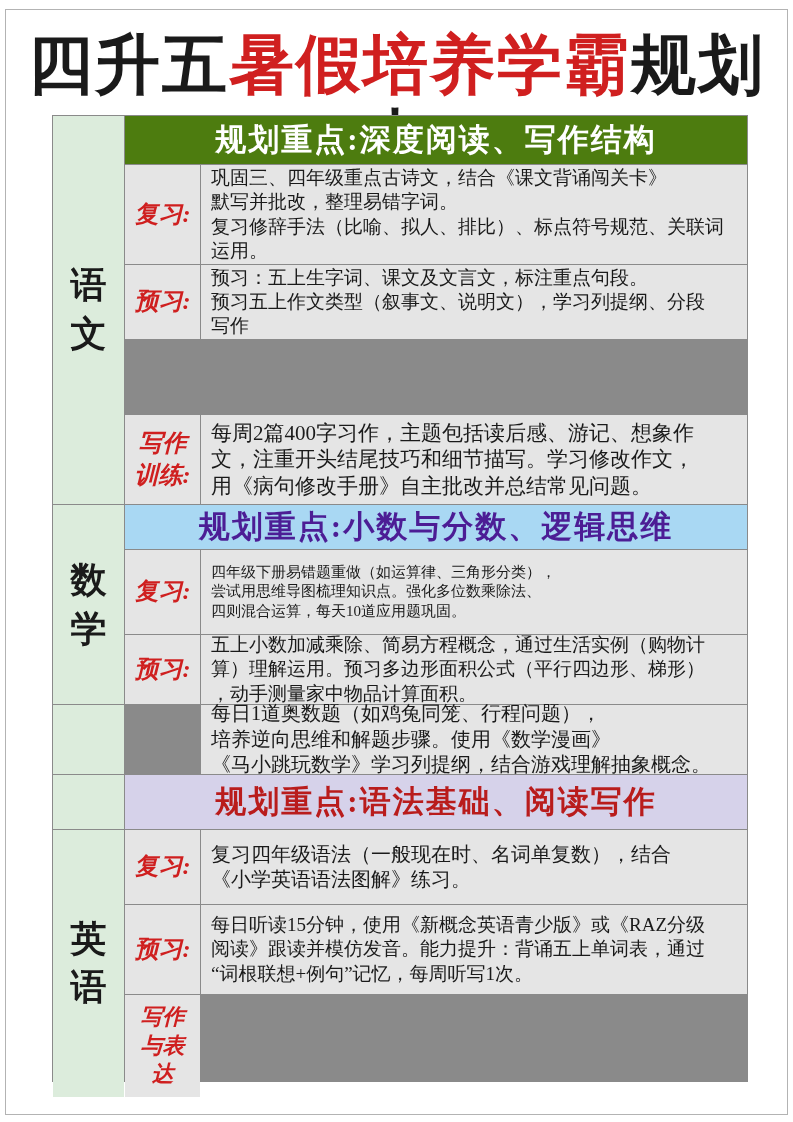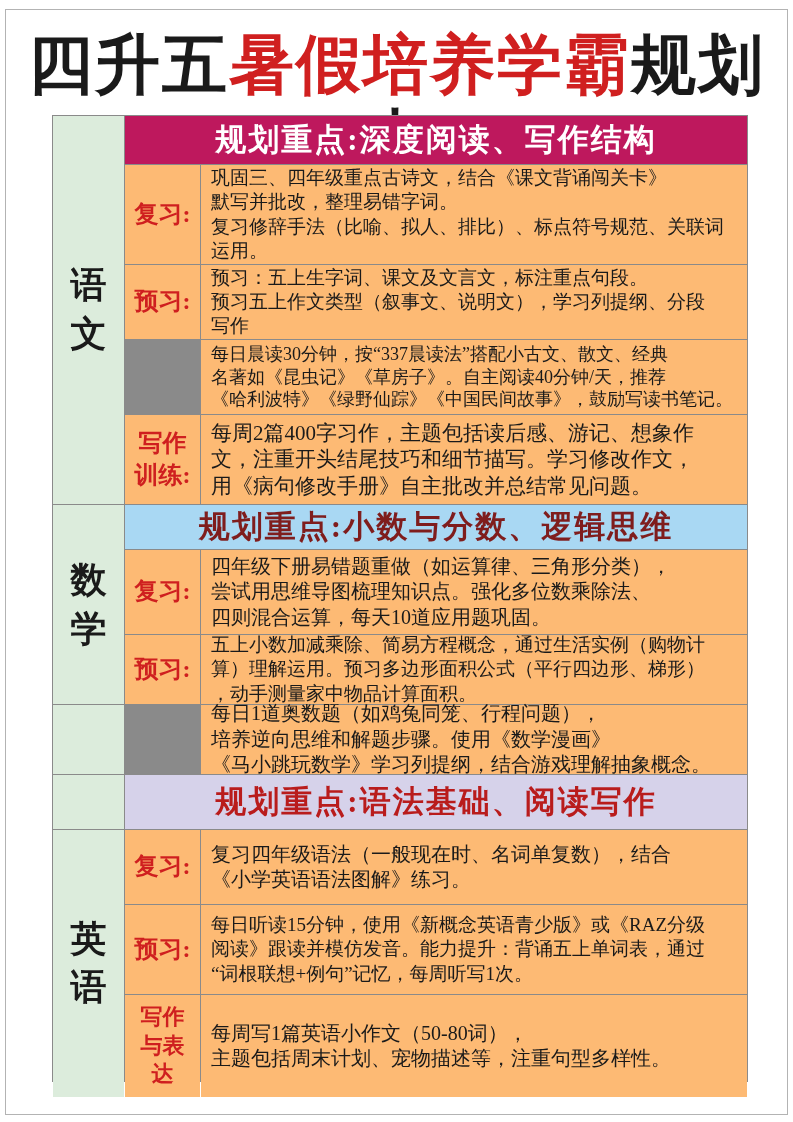--- a/index.html
+++ b/index.html
@@ -16,36 +16,36 @@
     text-align:center;font-size:65px;font-weight:bold;letter-spacing:2px;line-height:1.15;
   }
   .title .red{color:#d01f1f;}
   .plan-table{
     position:absolute;left:52px;top:115px;width:696px;height:967px;
     display:grid;box-sizing:border-box;
     grid-template-columns:71px 75px 1fr;
     grid-template-rows:48px 99px 74px 74px 89px 44px 84px 69px 69px 54px 74px 89px 1fr;
     gap:1px;background:#8a8a8a;border:1px solid #8a8a8a;
   }
-  .cell{background:#fdba74;box-sizing:border-box;}
+  .cell{background:#e5e5e5;box-sizing:border-box;}
   .subj{
     background:#dcecdc;display:flex;align-items:center;justify-content:center;
     font-size:36px;font-weight:bold;white-space:pre-line;text-align:center;line-height:1.35;
   }
   .sec-header{
     display:flex;align-items:center;justify-content:center;
     font-weight:bold;font-size:31px;letter-spacing:2px;
   }
-  .h-cn{background:#be185d;color:#ffffff;}
-  .h-math{background:#a9d8f3;color:#7f1d1d;}
+  .h-cn{background:#4d7c0f;color:#ffffff;}
+  .h-math{background:#a9d8f3;color:#4c1d95;}
   .h-en{background:#d6d2ea;color:#b91c1c;}
   .label{
     color:#cf1f1f;font-weight:bold;font-size:24px;
     display:flex;align-items:center;justify-content:center;
-    text-align:center;white-space:pre-line;line-height:1.3;padding:8px;
+    text-align:center;white-space:pre-line;line-height:1.3;padding:8px;font-style:italic;
   }
   .content{
     font-size:19px;line-height:1.27;padding:3px 6px 3px 10px;
     display:flex;flex-direction:column;justify-content:center;
     white-space:pre-line;text-align:left;
   }
 </style>
 </head>
 <body>
 
@@ -70,34 +70,31 @@
   <div class="cell content" style="grid-column:3;grid-row:2">巩固三、四年级重点古诗文，结合《课文背诵闯关卡》
 默写并批改，整理易错字词。
 复习修辞手法（比喻、拟人、排比）、标点符号规范、关联词
 运用。</div>
 
   <div class="cell label" style="grid-column:2;grid-row:3">预习:</div>
   <div class="cell content" style="grid-column:3;grid-row:3">预习：五上生字词、课文及文言文，标注重点句段。
 预习五上作文类型（叙事文、说明文），学习列提纲、分段
 写作</div>
 
-  <div class="cell content" style="grid-column:3;grid-row:4;font-size:18px">每日晨读30分钟，按“337晨读法”搭配小古文、散文、经典
-名著如《昆虫记》《草房子》。自主阅读40分钟/天，推荐
-《哈利波特》《绿野仙踪》《中国民间故事》，鼓励写读书笔记。</div>
 
   <div class="cell label" style="grid-column:2;grid-row:5">写作
 训练:</div>
   <div class="cell content" style="grid-column:3;grid-row:5;font-size:21px">每周2篇400字习作，主题包括读后感、游记、想象作
 文，注重开头结尾技巧和细节描写。学习修改作文，
 用《病句修改手册》自主批改并总结常见问题。</div>
 
   <div class="cell sec-header h-math" style="grid-column:2/4;grid-row:6">规划重点:小数与分数、逻辑思维</div>
 
   <div class="cell label" style="grid-column:2;grid-row:7">复习:</div>
-  <div class="cell content" style="grid-column:3;grid-row:7;font-size:20px">四年级下册易错题重做（如运算律、三角形分类），
+  <div class="cell content" style="grid-column:3;grid-row:7;font-size:15px">四年级下册易错题重做（如运算律、三角形分类），
 尝试用思维导图梳理知识点。强化多位数乘除法、
 四则混合运算，每天10道应用题巩固。</div>
 
   <div class="cell label" style="grid-column:2;grid-row:8">预习:</div>
   <div class="cell content" style="grid-column:3;grid-row:8">五上小数加减乘除、简易方程概念，通过生活实例（购物计
 算）理解运用。预习多边形面积公式（平行四边形、梯形）
 ，动手测量家中物品计算面积。</div>
 
   <div class="cell content" style="grid-column:3;grid-row:9;font-size:20px">每日1道奥数题（如鸡兔同笼、行程问题），
 培养逆向思维和解题步骤。使用《数学漫画》
@@ -109,16 +106,14 @@
   <div class="cell content" style="grid-column:3;grid-row:11;font-size:20px">复习四年级语法（一般现在时、名词单复数），结合
 《小学英语语法图解》练习。</div>
 
   <div class="cell label" style="grid-column:2;grid-row:12">预习:</div>
   <div class="cell content" style="grid-column:3;grid-row:12">每日听读15分钟，使用《新概念英语青少版》或《RAZ分级
 阅读》跟读并模仿发音。能力提升：背诵五上单词表，通过
 “词根联想+例句”记忆，每周听写1次。</div>
 
   <div class="cell label" style="grid-column:2;grid-row:13;font-size:22px">写作
 与表达</div>
-  <div class="cell content" style="grid-column:3;grid-row:13;font-size:20px">每周写1篇英语小作文（50-80词），
-主题包括周末计划、宠物描述等，注重句型多样性。</div>
 
 </div>
 
 </body></html>

